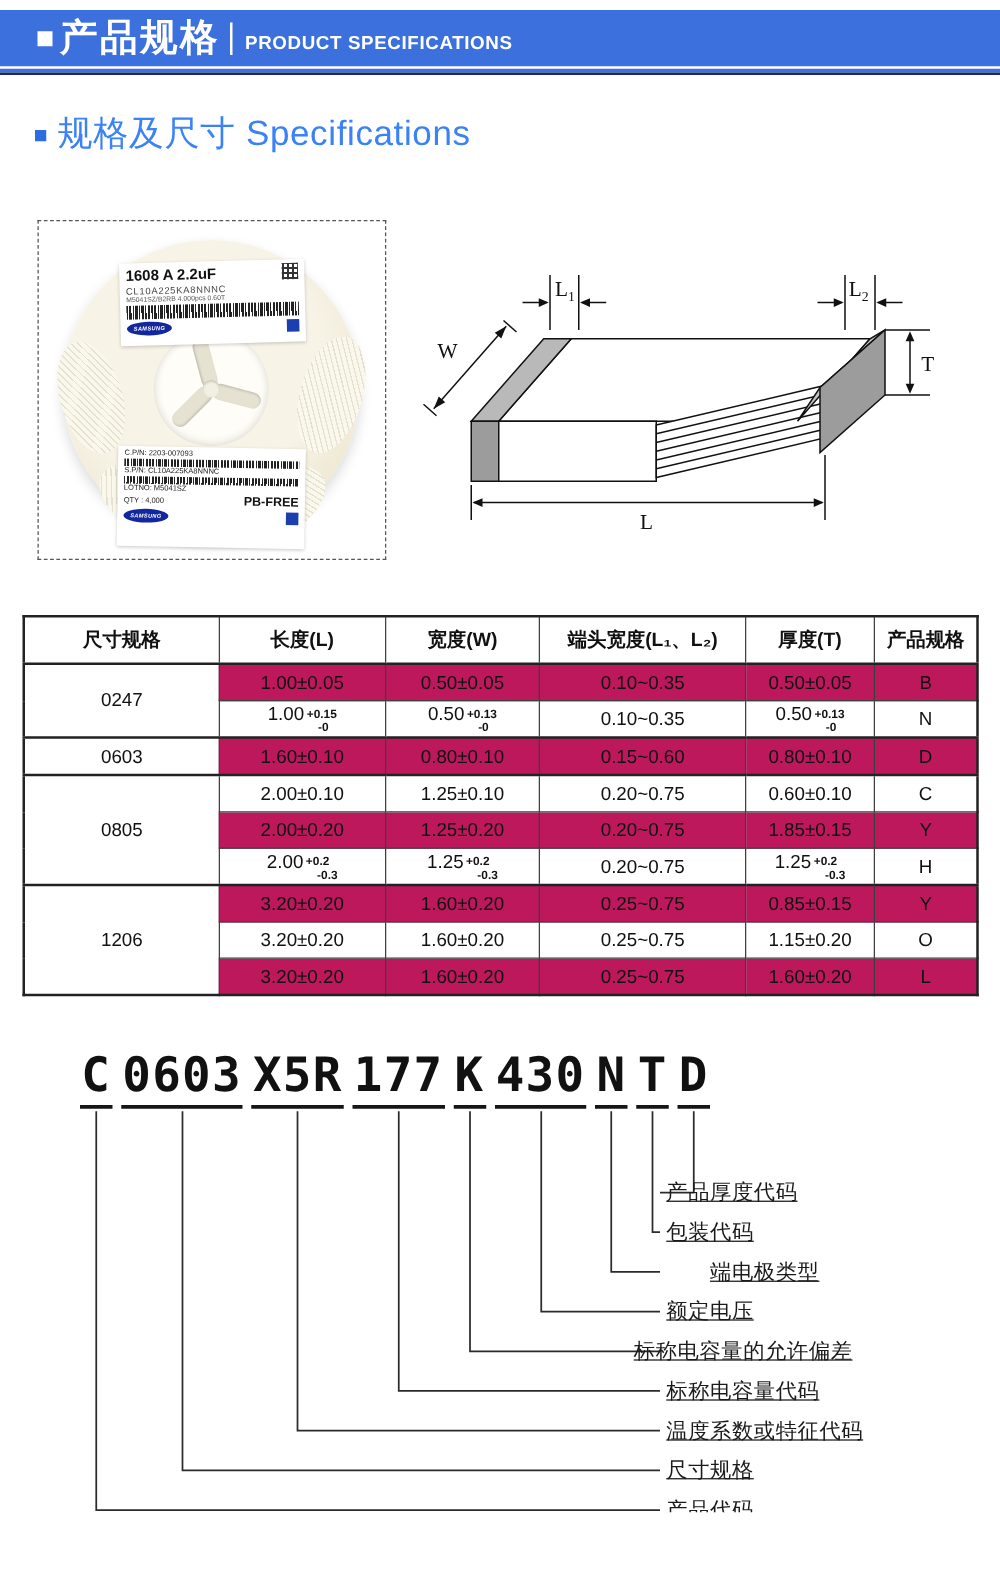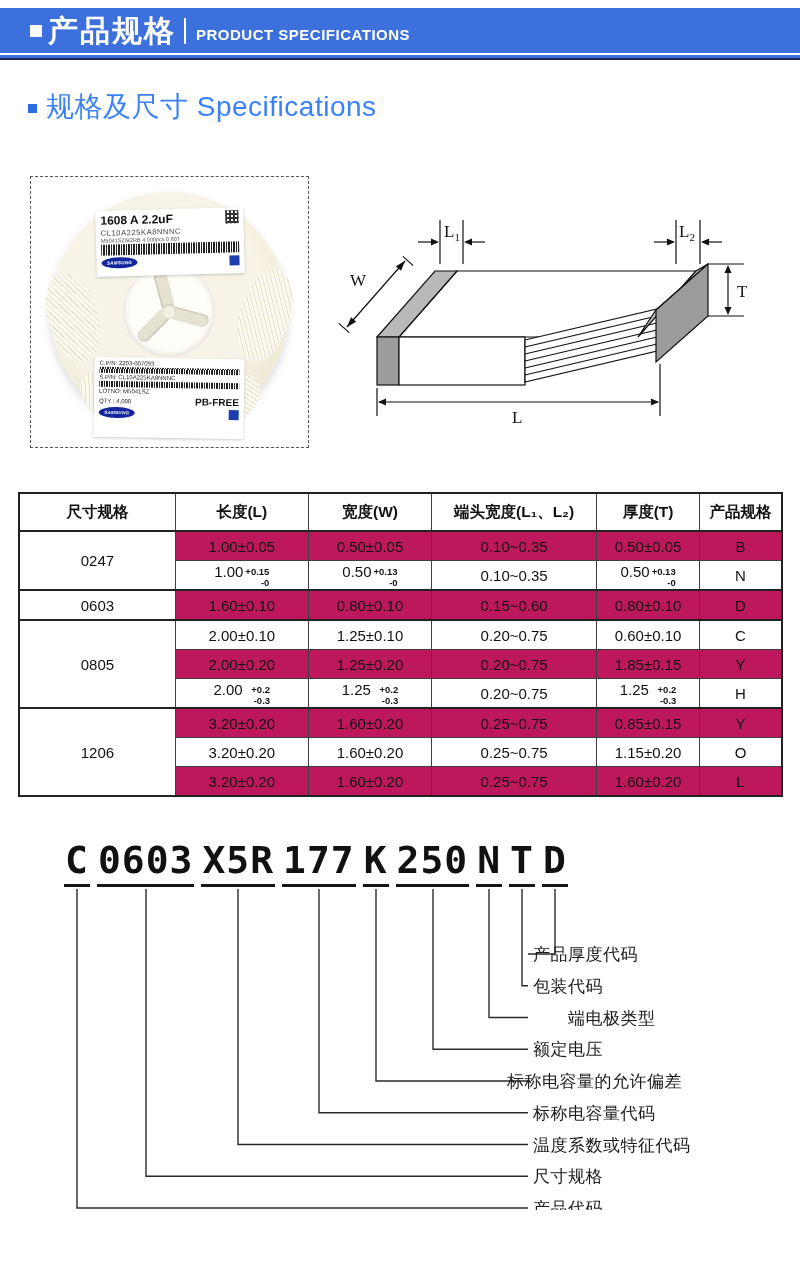--- a/index.html
+++ b/index.html
@@ -70,33 +70,33 @@
   
   .spec-table{position:absolute;left:18px;top:492px;width:765px;border-collapse:collapse;table-layout:fixed;}
   .spec-table th,.spec-table td{border:1px solid #3f3f3f;text-align:center;vertical-align:middle;
       font-size:15px;color:#111;padding:0;}
   .spec-table{border:2px solid #222;}
   .spec-table th{height:36px;font-size:15.5px;font-weight:bold;background:#fff;border-bottom:2px solid #222;}
   .spec-table td{height:28px;}
   .spec-table td.shaded{background:#be185d;}
   .spec-table tr.group-start td{border-top:2px solid #222;}
   .size-cell{font-size:16px;background:#fff;}
-  .tol{display:inline-flex;flex-direction:column;align-items:flex-end;font-size:9.5px;line-height:1;
+  .tol{display:inline-flex;flex-direction:column;align-items:flex-start;font-size:9.5px;line-height:1;
        margin-left:2px;vertical-align:2px;font-weight:bold;}
   .tol .sup{margin-bottom:1px;}
   .tol .sub2{margin-left:9px;}
 
   
   .pn{position:absolute;left:0;top:830px;width:800px;height:412px;}
   .pn-text{position:absolute;left:64px;top:8px;white-space:nowrap;
            font-family:"DejaVu Sans Mono","Liberation Mono",monospace;font-weight:bold;font-size:38px;
            letter-spacing:1px;color:#111;}
   .pn-group{display:inline-block;border-bottom:3px solid #161616;padding:0 1px;margin-right:7px;line-height:1.2;}
   .pn-svg{position:absolute;left:0;top:0;pointer-events:none;}
-  .pn-label{position:absolute;transform:translateY(-50%);font-size:17px;color:#1a1a1a;white-space:nowrap;letter-spacing:.5px;}
+  .pn-label{position:absolute;transform:translateY(-50%);font-size:17px;color:#1a1a1a;white-space:nowrap;letter-spacing:.5px;text-decoration:underline;}
 </style>
 </head>
 <body>
 
 <div class="page">
 
   <div class="top-bar">
     <span class="sq"></span>
     <span class="title-zh">产品规格</span>
     <span class="bar-div"></span>
@@ -312,21 +312,21 @@
           <td class="shaded">3.20±0.20</td>
           <td class="shaded">1.60±0.20</td>
           <td class="shaded">0.25~0.75</td>
           <td class="shaded">1.60±0.20</td>
           <td class="shaded">L</td>
         </tr>
       </tbody>
   </table>
 
   <div class="pn">
-    <div class="pn-text" id="pn-text"><span class="pn-group">C</span><span class="pn-group">0603</span><span class="pn-group">X5R</span><span class="pn-group">177</span><span class="pn-group">K</span><span class="pn-group">250</span><span class="pn-group">N</span><span class="pn-group">T</span><span class="pn-group">D</span></div>
+    <div class="pn-text" id="pn-text"><span class="pn-group">C</span><span class="pn-group">0603</span><span class="pn-group">X5R</span><span class="pn-group">177</span><span class="pn-group">K</span><span class="pn-group">430</span><span class="pn-group">N</span><span class="pn-group">T</span><span class="pn-group">D</span></div>
     <svg class="pn-svg" id="pn-svg" width="800" height="412">
         <polyline points="77,59 77,378 528,378" fill="none" stroke="#2b2b2b" stroke-width="1.4"></polyline>
         <polyline points="146,59 146,346.25 528,346.25" fill="none" stroke="#2b2b2b" stroke-width="1.4"></polyline>
         <polyline points="238,59 238,314.5 528,314.5" fill="none" stroke="#2b2b2b" stroke-width="1.4"></polyline>
         <polyline points="319,59 319,282.75 528,282.75" fill="none" stroke="#2b2b2b" stroke-width="1.4"></polyline>
         <polyline points="376,59 376,251 528,251" fill="none" stroke="#2b2b2b" stroke-width="1.4"></polyline>
         <polyline points="433,59 433,219.25 528,219.25" fill="none" stroke="#2b2b2b" stroke-width="1.4"></polyline>
         <polyline points="489,59 489,187.5 528,187.5" fill="none" stroke="#2b2b2b" stroke-width="1.4"></polyline>
         <polyline points="522,59 522,155.75 528,155.75" fill="none" stroke="#2b2b2b" stroke-width="1.4"></polyline>
         <polyline points="555,59 555,124 528,124" fill="none" stroke="#2b2b2b" stroke-width="1.4"></polyline>

